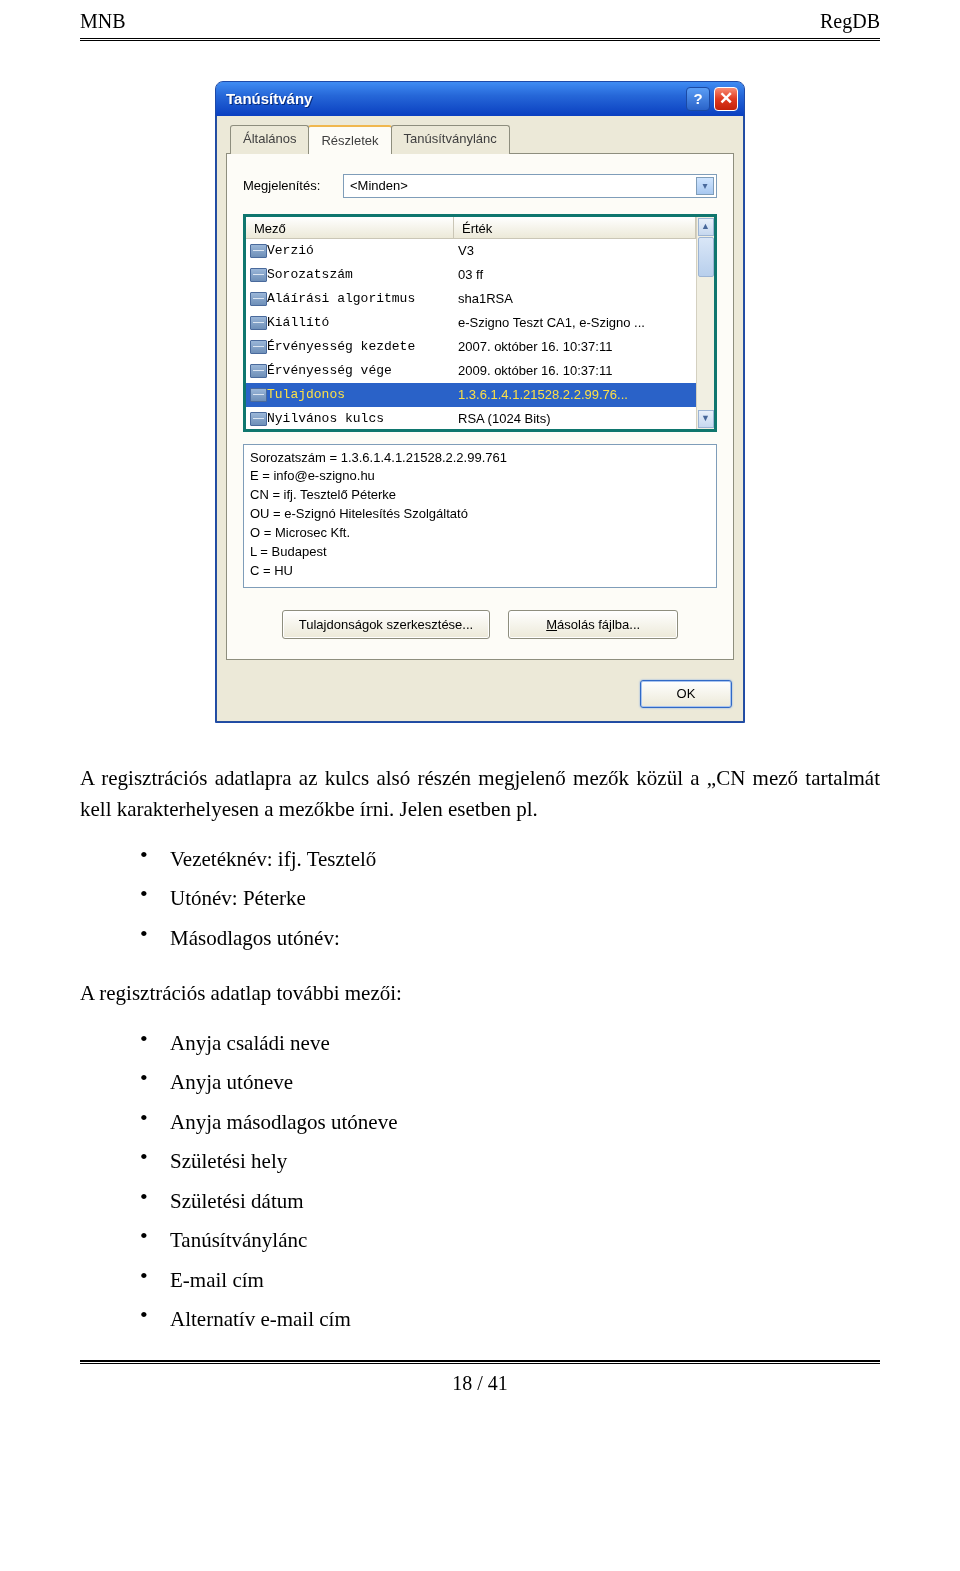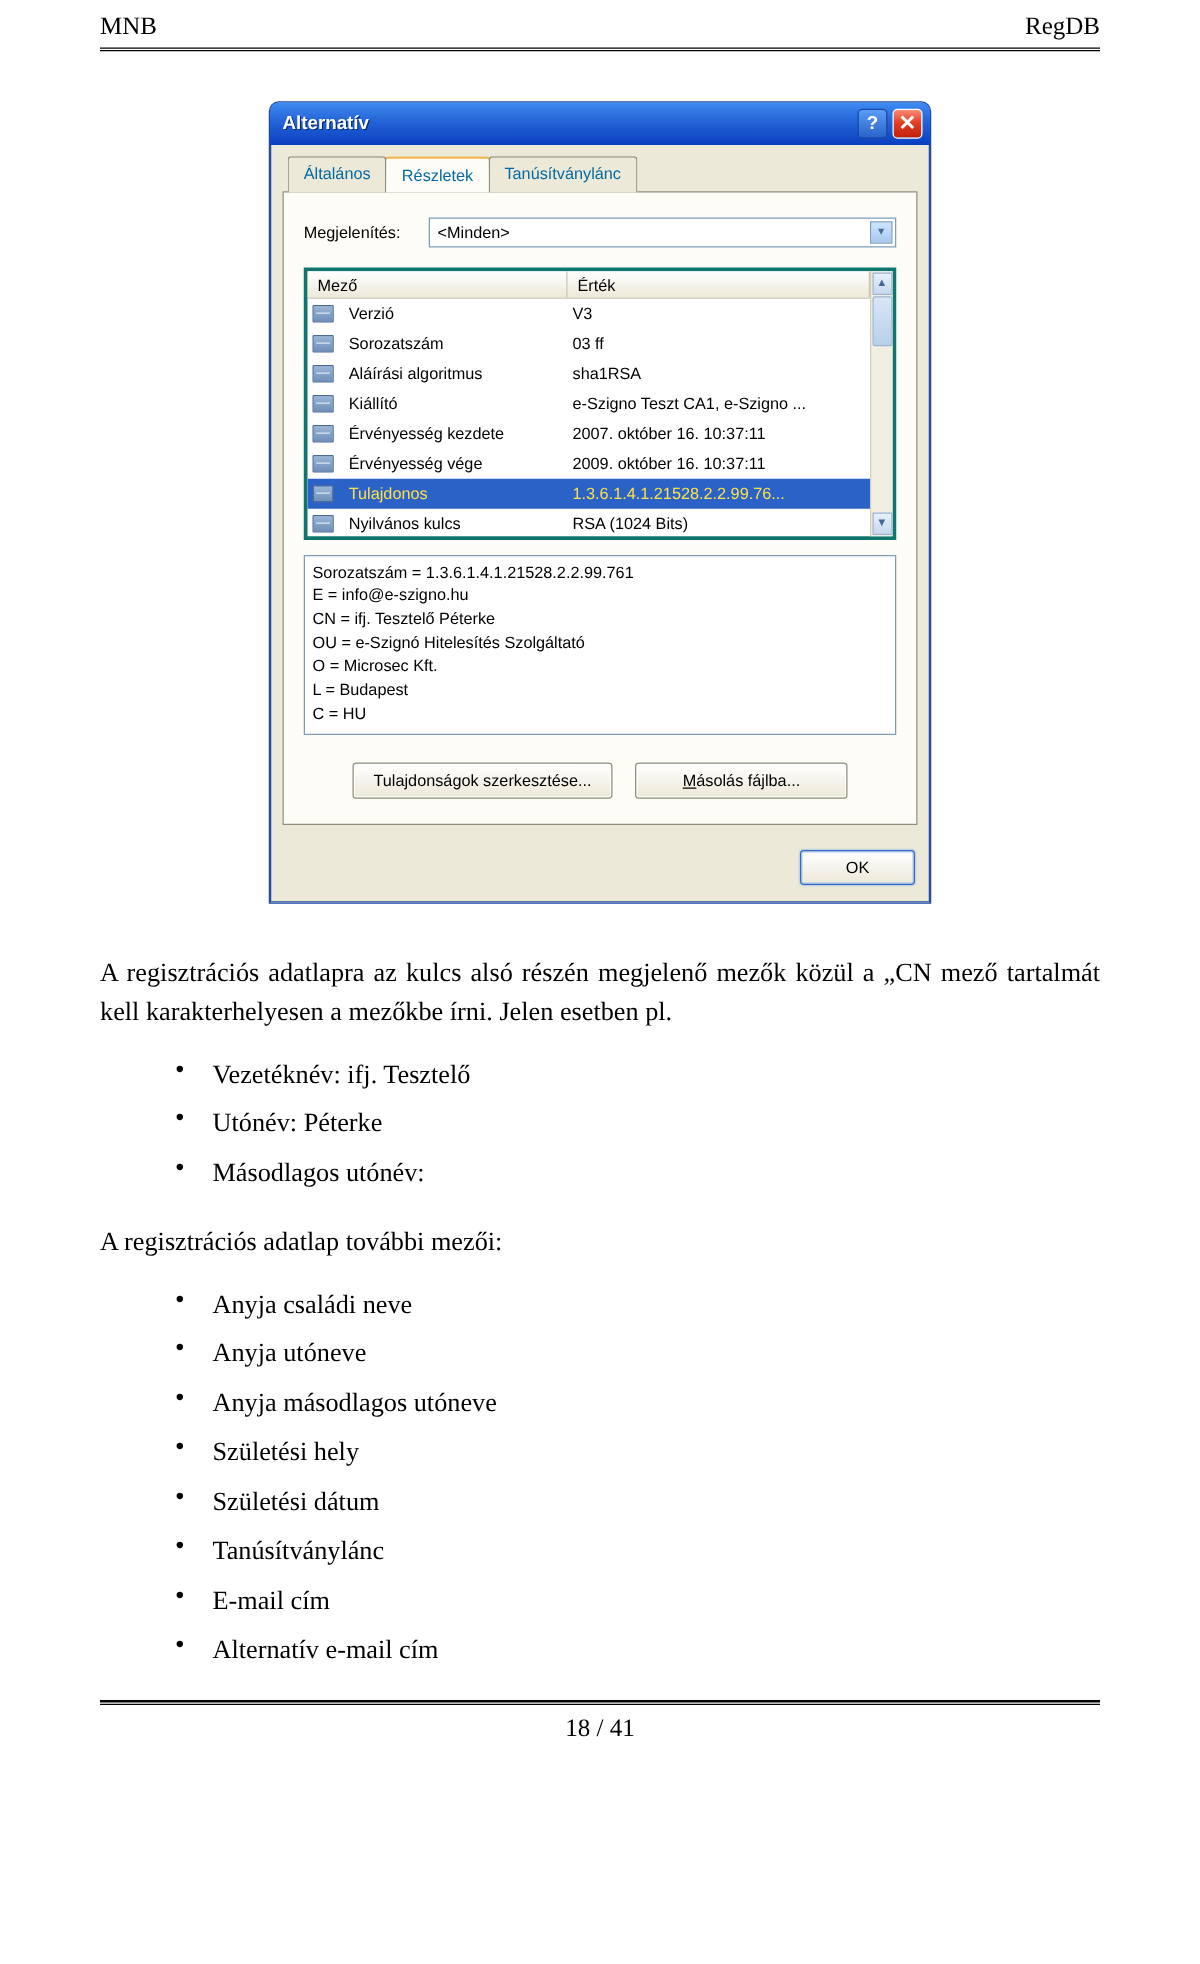--- a/index.html
+++ b/index.html
@@ -73,21 +73,21 @@
   .tab {
     background: #ece9d8;
     border: 1px solid #8e8e7e;
     border-bottom: none;
     padding: 3px 12px 3px 12px;
     font-size: 13px;
     border-radius: 3px 3px 0 0;
     margin-right: -1px;
     position: relative;
     top: 1px;
-    color: #0369a1;
+    color: #404040;
   }
   .tab.active {
     background: #fdfcf7;
     z-index: 2;
     padding-top: 4px;
     border-top: 2px solid #f0b74f;
   }
   .tab-panel {
     background: #fdfcf7;
     border: 1px solid #8e8e7e;
@@ -135,21 +135,21 @@
   .lv-h:first-child { width: 208px; }
   .lv-h:last-child { flex:1; }
   .lv-rows { }
   .lv-row {
     display: flex;
     height: 24px;
     align-items: center;
     font-size: 13px;
   }
   .lv-row.selected { background: #2a62c8; color: #fde047; }
-  .lv-cell:first-child { width: 208px; padding-left: 4px; display:flex; align-items:center; gap:12px; }
+  .lv-cell:first-child { width: 208px; padding-left: 4px; display:flex; align-items:center; gap:0;font-family:Liberation Mono, monospace; }
   .lv-cell:last-child { flex:1; padding-left: 4px; }
   .row-icon {
     width: 17px; height: 14px;
     background: linear-gradient(to bottom,#9ab6d8,#6e8fb8);
     border: 1px solid #4a6a9c;
     border-radius: 1px;
     flex-shrink: 0;
     position: relative;
   }
   .row-icon::after{
@@ -229,21 +229,21 @@
 
   <div class="page-header">
     <div>MNB</div>
     <div>RegDB</div>
   </div>
 
   <div class="screenshot-wrap">
     <div class="win">
 
       <div class="titlebar">
-        <span class="title">Alternatív</span>
+        <span class="title">Tanúsítvány</span>
         <div class="tb-btn tb-help">?</div>
         <div class="tb-btn tb-close">✕</div>
       </div>
       <div class="win-body">
 
         <div class="tabs">
           <div class="tab">Általános</div>
           <div class="tab active">Részletek</div>
           <div class="tab">Tanúsítványlánc</div>
         </div>

